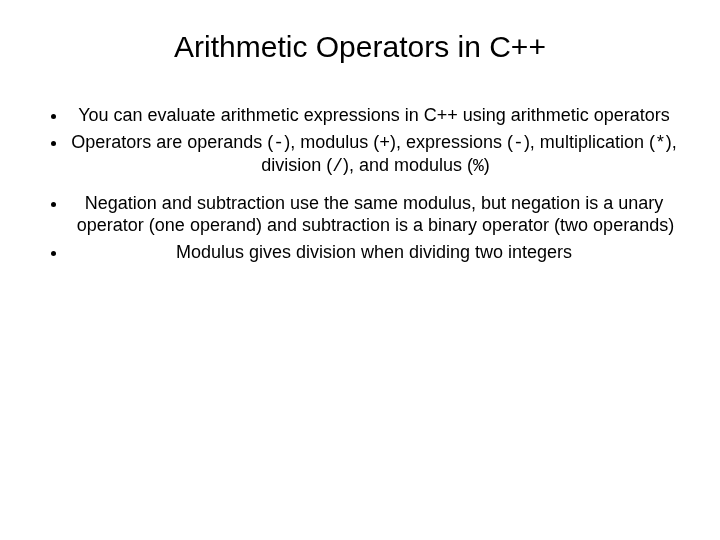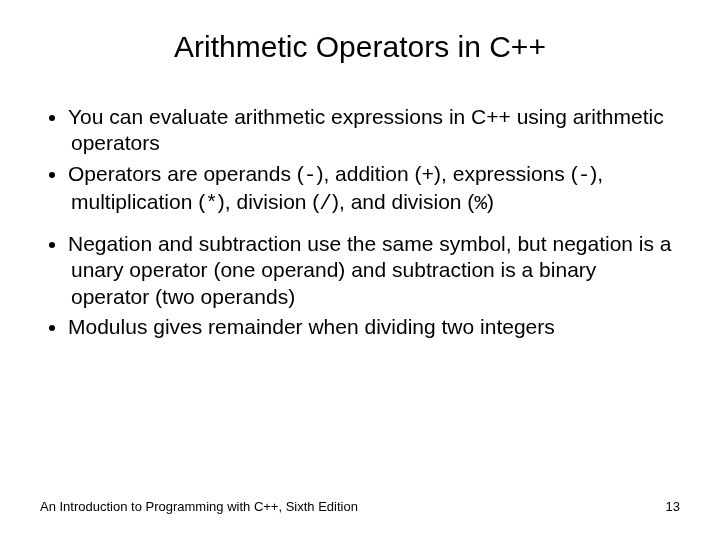--- a/index.html
+++ b/index.html
@@ -21,22 +21,23 @@
     flex-direction: column;
   }
   .title {
     font-size: 30px;
     text-align: center;
     margin: 0 0 40px 0;
     font-weight: normal;
   }
   .body {
     flex: 1;
-    font-size: 21px;
+    font-size: 18px;
     line-height: 1.25;
+    text-align: center;
   }
   ul {
     margin: 0;
     padding-left: 28px;
   }
   li {
     margin-bottom: 4px;
     text-indent: -3px;
     padding-left: 3px;
   }
@@ -62,27 +63,23 @@
 <body>
 
 <div class="slide">
 
   <h1 class="title">Arithmetic Operators in C++</h1>
 
   <div class="body">
     <ul>
       <li>You can evaluate arithmetic expressions in C++ using arithmetic operators</li>
       <li>
-        <span>Operators are operands (</span><span class="mono">-</span><span>), addition (</span><span class="mono">+</span><span>), expressions (</span><span class="mono">-</span><span>), multiplication (</span><span class="mono">*</span><span>), division (</span><span class="mono">/</span><span>), and division (</span><span class="mono">%</span><span>)</span>
+        <span>Operators are operands (</span><span class="mono">-</span><span>), modulus (</span><span class="mono">+</span><span>), expressions (</span><span class="mono">-</span><span>), multiplication (</span><span class="mono">*</span><span>), division (</span><span class="mono">/</span><span>), and modulus (</span><span class="mono">%</span><span>)</span>
       </li>
     </ul>
     <ul class="second-group">
-      <li>Negation and subtraction use the same symbol, but negation is a unary operator (one operand) and subtraction is a binary operator (two operands)</li>
-      <li>Modulus gives remainder when dividing two integers</li>
+      <li>Negation and subtraction use the same modulus, but negation is a unary operator (one operand) and subtraction is a binary operator (two operands)</li>
+      <li>Modulus gives division when dividing two integers</li>
     </ul>
   </div>
 
-  <div class="footer">
-    <span>An Introduction to Programming with C++, Sixth Edition</span>
-    <span class="page">13</span>
-  </div>
 
 </div>
 
 </body></html>

